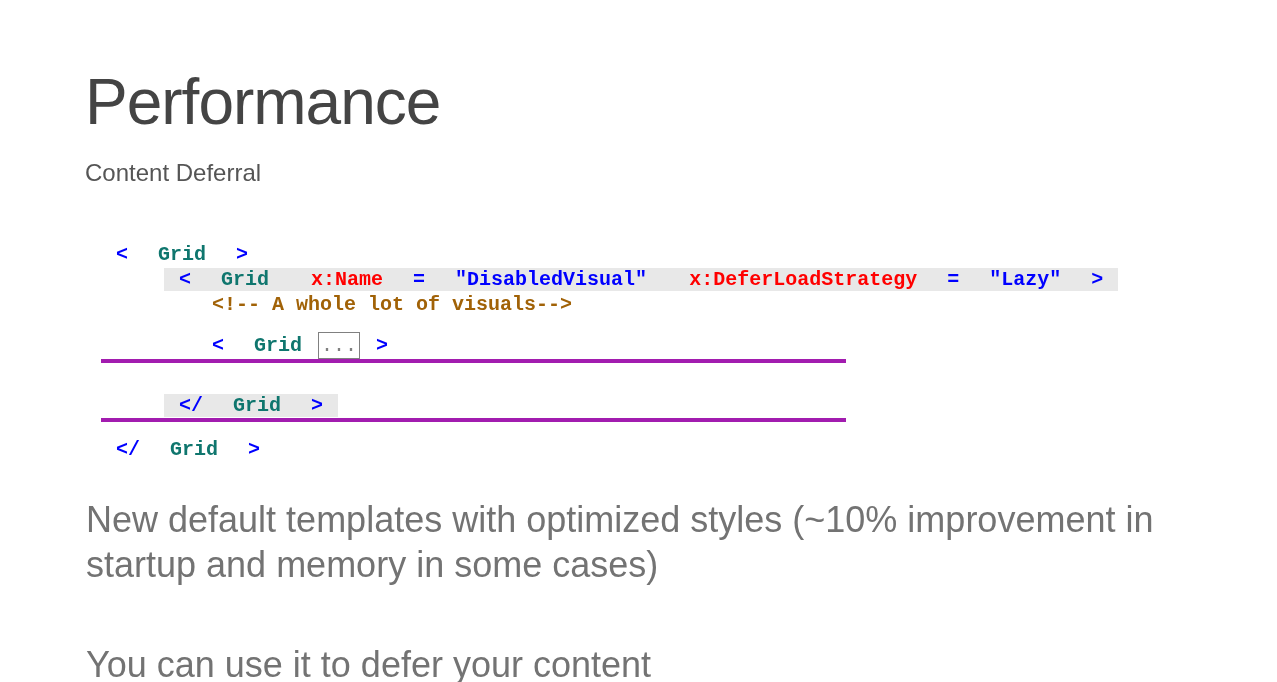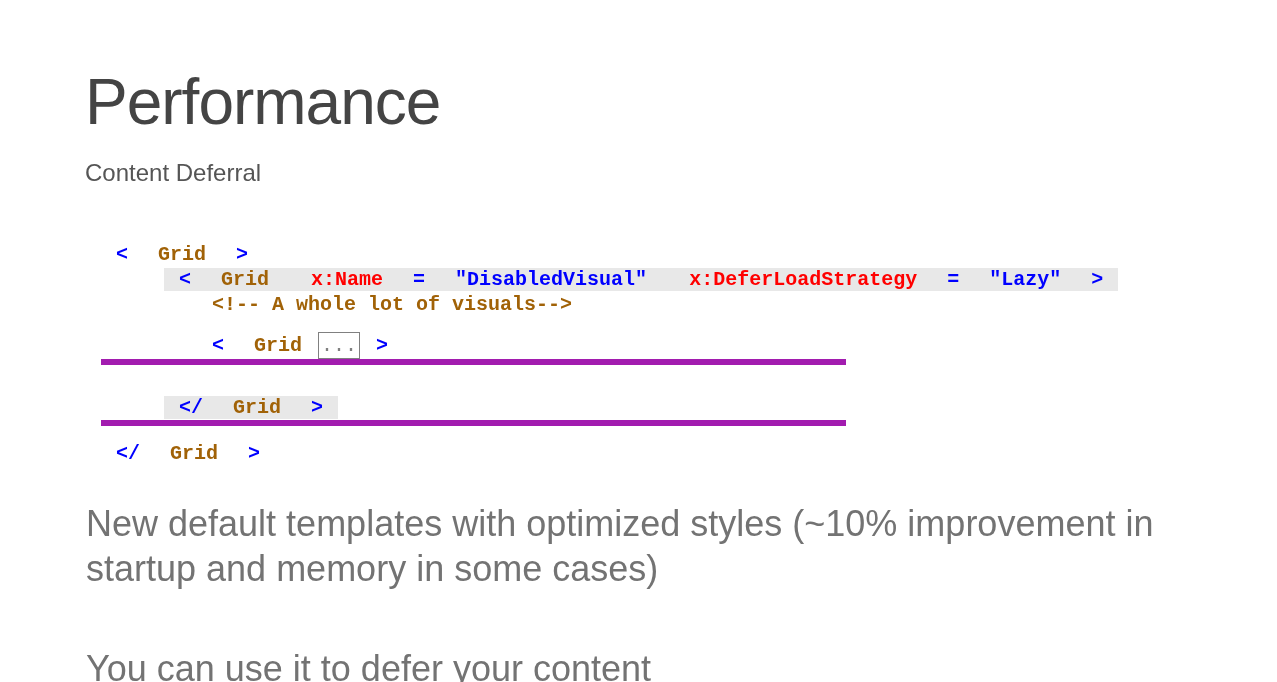--- a/index.html
+++ b/index.html
@@ -35,21 +35,21 @@
       font-weight: bold;
       line-height: 1.25;
       margin-left: 16px;
       margin-bottom: 35px;
       white-space: pre;
     }
     .code-block .punct {
       color: #0000ff;
     }
     .code-block .elem {
-      color: #a16207;
+      color: #0f766e;
     }
     .code-block .attr {
       color: #ff0000;
       text-align: right;
     }
     .code-block .attr-eq {
       color: #0000ff;
     }
     .code-block .attr-val {
       color: #0000ff;
@@ -62,21 +62,21 @@
     }
     .code-block .fold {
       display: inline-block;
       border: 1px solid #808080;
       padding: 0 2px;
       font-weight: normal;
       color: #808080;
       margin: 0 1px;
     }
     .code-block .row-underline {
-      border-bottom: 6px solid #a21caf;
+      border-bottom: 4px solid #a21caf;
       display: inline-block;
       width: 745px;
     }
     .body-text {
       font-size: 36px;
       font-weight: 300;
       color: #737373;
       margin: 0 16px 55px 16px;
       line-height: 1.25;
     }

